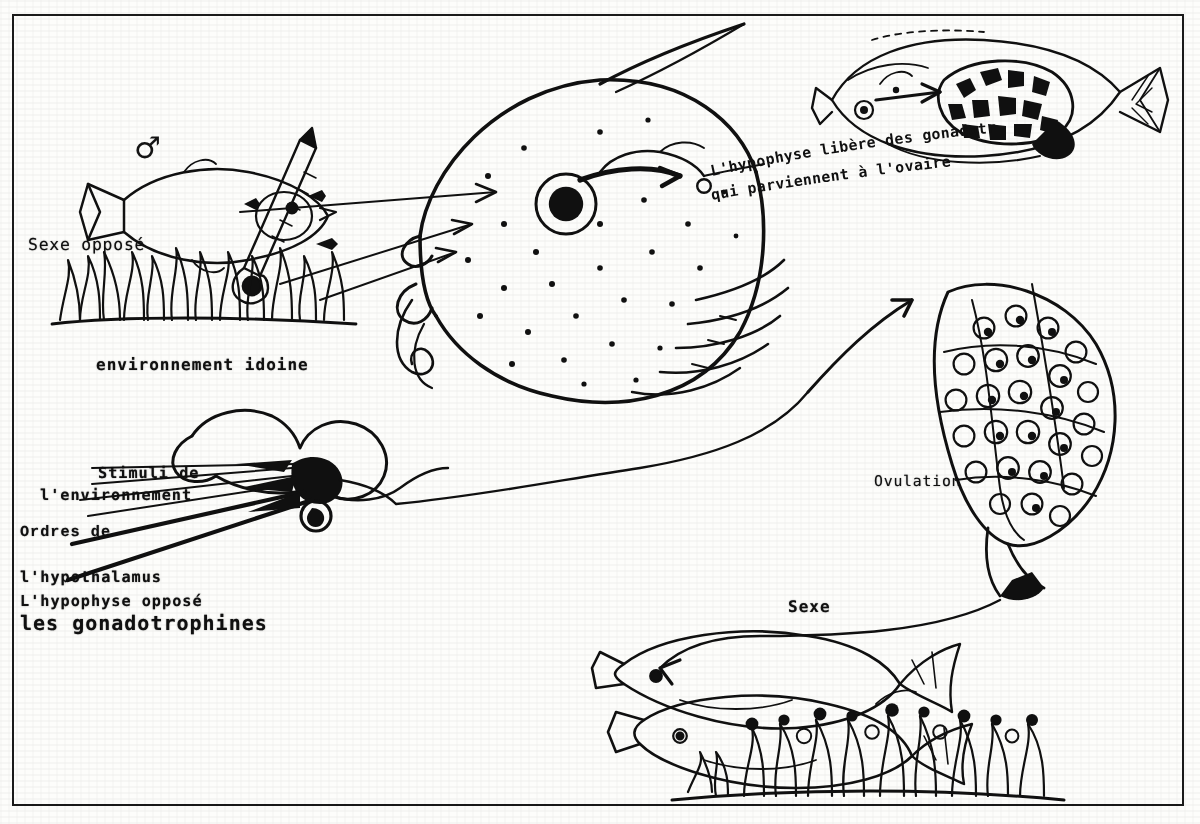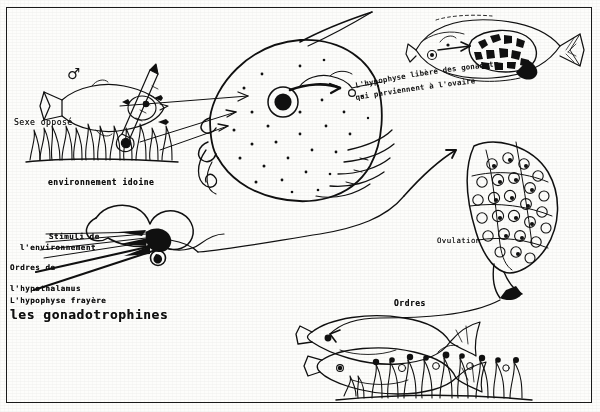--- a/index.html
+++ b/index.html
@@ -423,24 +423,24 @@
 
   <div class="sym" style="left:67px; top:65px;">♂</div>
 
   <div class="lbl thin" style="left:14px; top:117px; font-size:8.2px;">Sexe opposé</div>
 
   <div class="lbl" style="left:48px; top:178px; font-size:8px;">environnement idoine</div>
 
   <div class="lbl" style="left:25px; top:232px; font-size:7.6px;margin-left:24px;">Stimuli de</div>
   <div class="lbl" style="left:20px; top:243px; font-size:7.6px;">l'environnement</div>
 
-  <div class="lbl" style="left:10px; top:263px; font-size:7.6px;">Ordres de</div>
+  <div class="lbl" style="left:10px; top:263px; font-size:7.6px;font-family:Liberation Mono, monospace;">Ordres de</div>
   <div class="lbl" style="left:10px; top:284px; font-size:7.6px;">l'hypothalamus</div>
 
-  <div class="lbl" style="left:10px; top:296px; font-size:7.6px;">L'hypophyse frayère</div>
-  <div class="lbl" style="left:10px; top:307px; font-size:13px;">les gonadotrophines</div>
+  <div class="lbl" style="left:10px; top:296px; font-size:7.6px;">L'hypophyse opposé</div>
+  <div class="lbl" style="left:10px; top:307px; font-size:10px;">les gonadotrophines</div>
 
   <div class="lbl thin" style="left:437px; top:236px; font-size:7.4px;">Ovulation</div>
 
-  <div class="lbl" style="left:394px; top:299px; font-size:8px;">Ordres</div>
+  <div class="lbl" style="left:394px; top:299px; font-size:8px;">Sexe</div>
 
   <div id="grain"></div>
 </div>
 
 </body></html>

